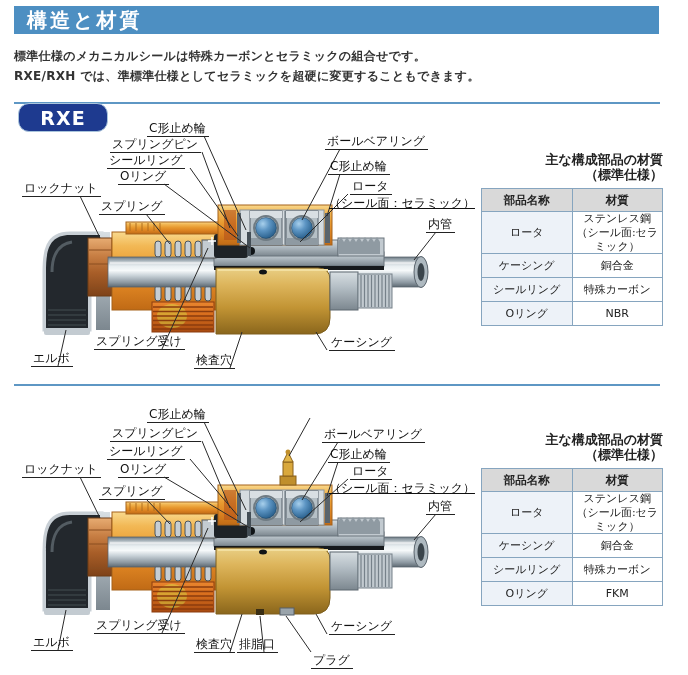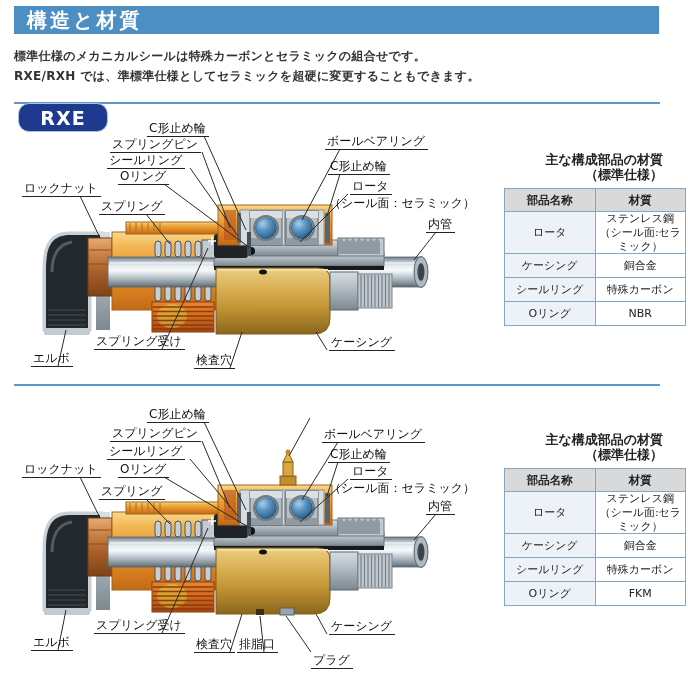--- a/index.html
+++ b/index.html
@@ -15,25 +15,25 @@
   .modelbox{position:absolute;left:18px;width:90px;height:29px;color:#fff;font-size:19px;font-weight:bold;
     text-align:center;line-height:29px;letter-spacing:1px;border:1px solid #A9C4DC;}
   .modelbox.rxe{background:var(--rxe);border-radius:11px;}
   .modelbox.rxh{background:var(--rxh);}
 
   .sec{position:absolute;left:0;width:688px;}
   .sec svg{position:absolute;left:0;top:0;}
 
   .lbl{position:absolute;font-size:12px;line-height:13px;color:#111;white-space:nowrap;
     border-bottom:1.2px solid #222;padding:0 3px 1px 2px;}
-  .lbl.nound{border-bottom:none;}
+  .lbl.nound{border-bottom:none;text-decoration:underline;}
 
   .tblwrap{position:absolute;width:182px;}
   .tbl-title{font-size:13px;font-weight:bold;color:#222;text-align:right;line-height:15px;}
-  table.mat{border-collapse:collapse;width:182px;margin-top:6px;table-layout:fixed;margin-left:23px;}
+  table.mat{border-collapse:collapse;width:182px;margin-top:6px;table-layout:fixed;}
   table.mat th,table.mat td{border:1px solid #86A5BF;font-size:11px;text-align:center;vertical-align:middle;
     white-space:pre-line;line-height:1.25;}
   table.mat th{background:#D9D9D9;font-weight:bold;font-size:11.5px;height:23px;color:#222;}
   table.mat td{color:#222;text-align:center;}
   table.mat td.c1{width:72px;background:#EDF2F8;}
   table.mat td.c2{background:#FFFFFF;}
   tr.r-tall td{height:36px;}
   tr.r-std td{height:24px;}
 </style>
 </head>

